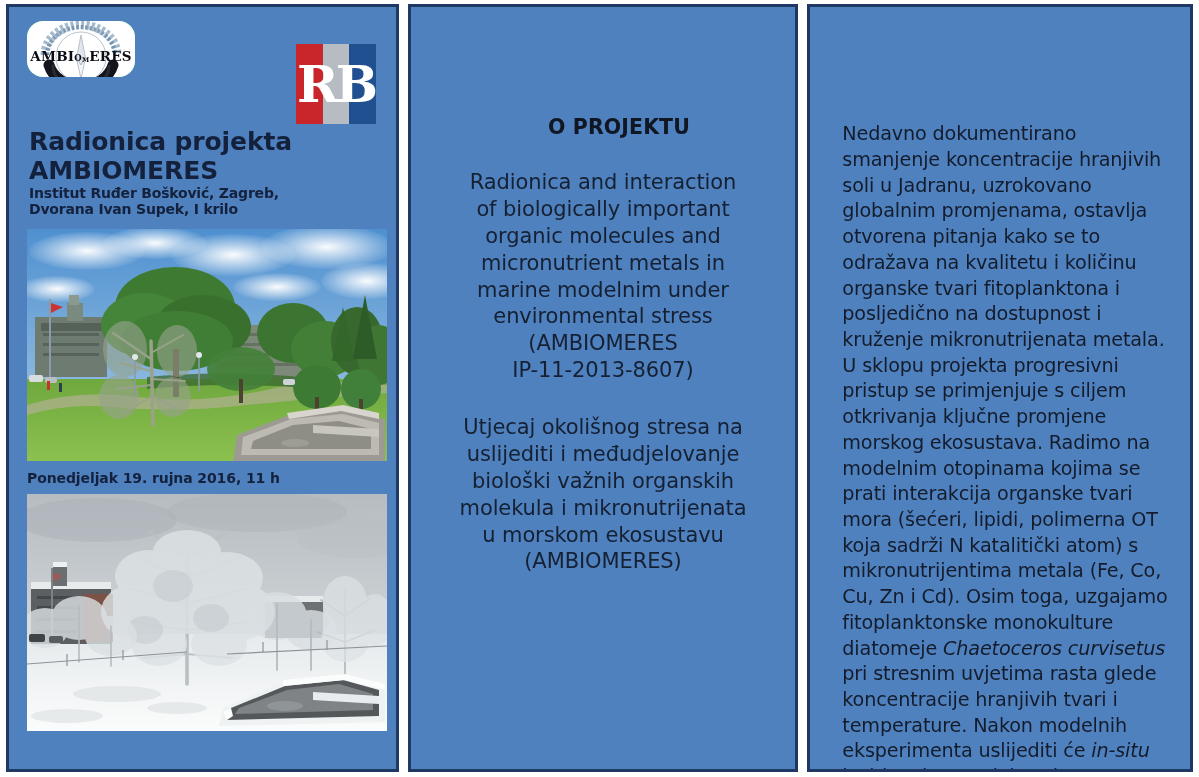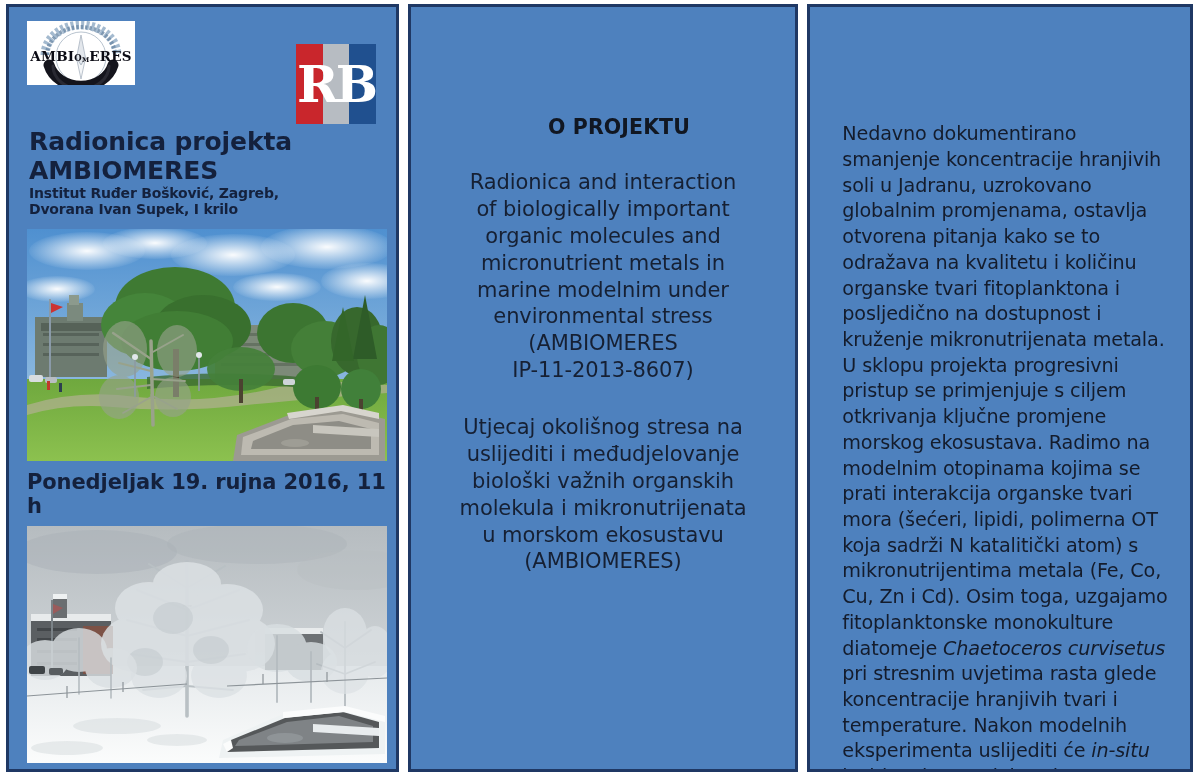--- a/index.html
+++ b/index.html
@@ -42,23 +42,24 @@
     position: relative;
     height: 92px;
     margin: 14px 12px 0 14px;
   }
 
   .ambiomeres-logo {
     position: absolute;
     left: 4px;
     top: 0;
     width: 108px;
-    height: 64px;
+    height: 56px;
     background: #22c55e;
     overflow: hidden;
+    border-radius: 16px;
   }
   .ambiomeres-logo svg { display: block; }
 
   .rb-logo {
     position: absolute;
     left: 273px;
     top: 23px;
     width: 80px;
     height: 85px;
     overflow: hidden;
@@ -88,21 +89,21 @@
     height: 232px;
     overflow: hidden;
     background: #8fb4d8;
   }
   .photo svg { display: block; }
 
   .date-line {
     margin: 9px 0 0 18px;
     color: #14213d;
     font-weight: bold;
-    font-size: 21px;
+    font-size: 14px;
     letter-spacing: -0.1px;
   }
 
   .photo-winter {
     position: relative;
     margin: 8px 0 0 18px;
     width: 360px;
     height: 237px;
     overflow: hidden;
     background: #e9edef;

